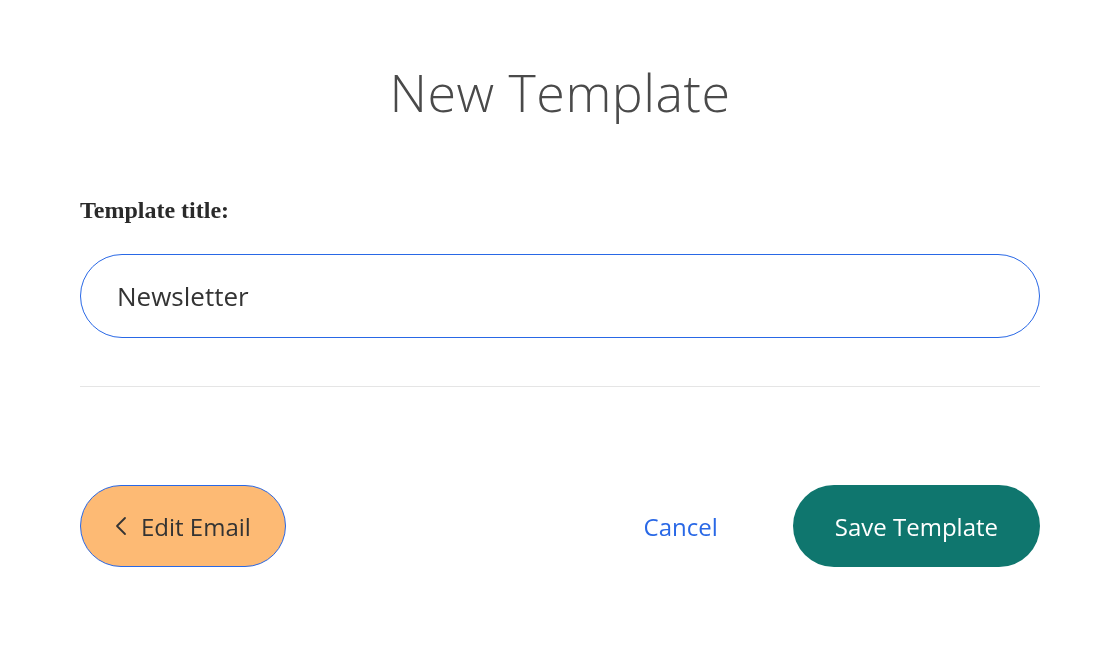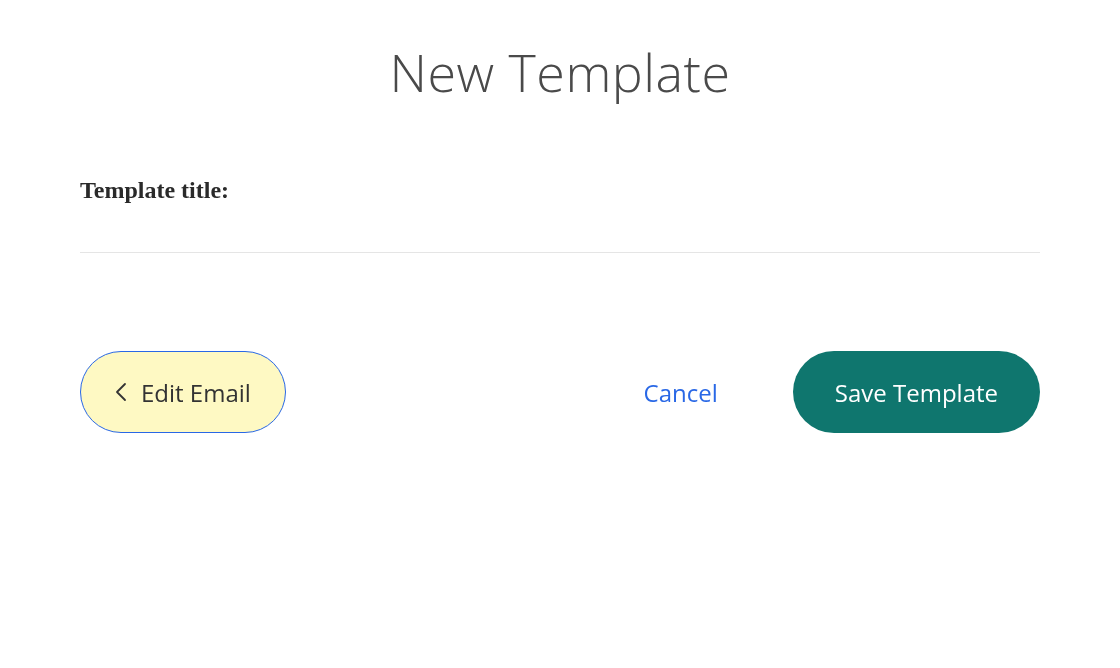--- a/index.html
+++ b/index.html
@@ -8,21 +8,21 @@
       padding: 0;
     }
     body {
       font-family: -apple-system, BlinkMacSystemFont, 'Segoe UI', 'Open Sans', sans-serif;
       background: #ffffff;
       width: 1120px;
       height: 668px;
       position: relative;
     }
     .container {
-      padding: 36px 80px;
+      padding: 56px 80px;
     }
     .page-title {
       font-size: 52px;
       font-weight: 300;
       color: #4a4a4a;
       text-align: center;
       margin-bottom: 70px;
       letter-spacing: 0.5px;
     }
     .field-label {
@@ -61,21 +61,21 @@
       font-size: 24px;
       font-family: inherit;
       cursor: pointer;
       display: inline-flex;
       align-items: center;
       justify-content: center;
       border: none;
       outline: none;
     }
     .btn-outline {
-      background: #fef9c3;
+      background: #fdba74;
       border: 1.5px solid #2968e6;
       color: #333333;
       padding: 0 34px;
       gap: 14px;
     }
     .btn-outline .chevron {
       display: inline-flex;
       align-items: center;
       justify-content: center;
     }
@@ -97,20 +97,21 @@
     }
   </style>
 </head>
 <body>
 
 <div class="container">
   <h1 class="page-title">New Template</h1>
 
   <label class="field-label">Template title:</label>
 
+  <input type="text" class="text-input" value="Newsletter" style="">
 
   <hr class="divider">
 
   <div class="button-row">
     <button class="btn btn-outline">
       <span class="chevron">
         <svg width="12" height="20" viewBox="0 0 12 20" fill="none">
           <path d="M10 2 L2 10 L10 18" stroke="#333333" stroke-width="1.8" stroke-linecap="round" stroke-linejoin="round"></path>
         </svg>
       </span>

